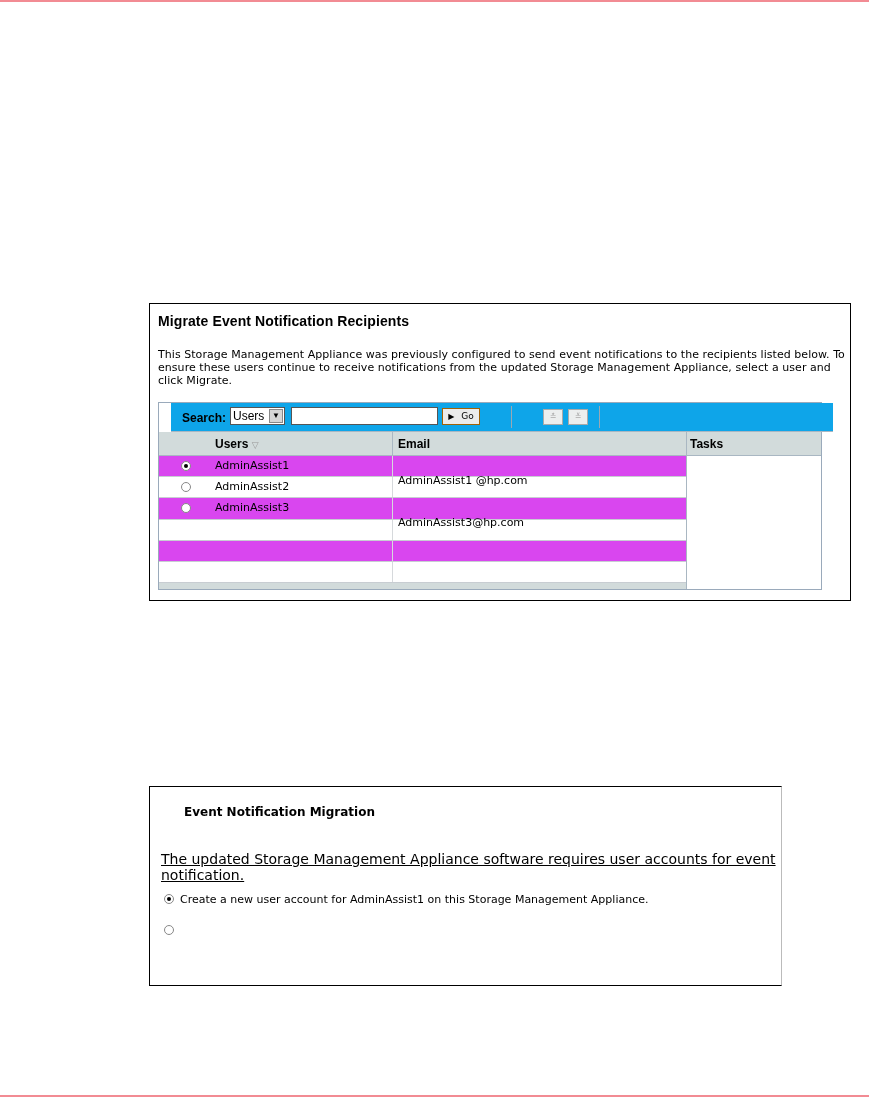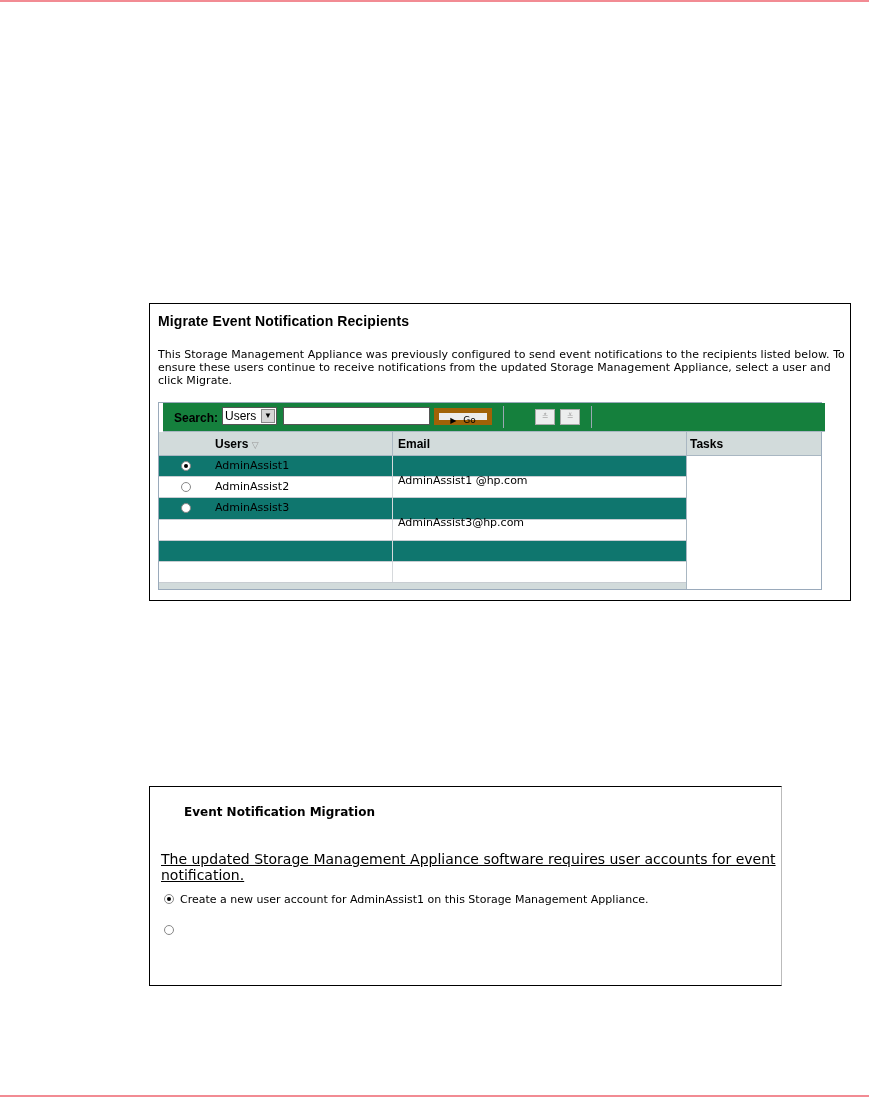--- a/index.html
+++ b/index.html
@@ -22,22 +22,22 @@
   }
   .p1-desc {
     position: absolute; left: 8px; top: 44px; width: 692px;
     font-size: 11px; line-height: 13px; letter-spacing: 0.05px;
   }
   .grid {
     position: absolute; left: 8px; top: 98px; width: 664px; height: 188px;
     border: 1px solid #9aaabb; box-sizing: border-box; background: #fff;
   }
   .toolbar {
-    position: absolute; left: 4px; top: 0; width: 662px; height: 29px;
-    background: #15803d; border-bottom: 1px solid #a9b7c2; box-sizing: border-box;
+    position: absolute; left: 12px; top: 0; width: 662px; height: 29px;
+    background: #0ea5e9; border-bottom: 1px solid #a9b7c2; box-sizing: border-box;
   }
   .search-label {
     position: absolute; left: 11px; top: 8px; font-family: "Liberation Sans", sans-serif;
     font-weight: bold; font-size: 12px;
   }
   .select {
     position: absolute; left: 59px; top: 4px; width: 55px; height: 18px;
     background: #fff; border: 1px solid #555; box-sizing: border-box;
     font-family: "Liberation Sans", sans-serif; font-size: 12px;
   }
@@ -45,43 +45,43 @@
   .select .btn {
     position: absolute; right: 1px; top: 1px; width: 14px; height: 14px;
     background: #d6d6d6; border: 1px solid #888; box-sizing: border-box;
     font-size: 8px; text-align: center; line-height: 12px;
   }
   .search-input {
     position: absolute; left: 120px; top: 4px; width: 147px; height: 18px;
     border: 1px solid #555; box-sizing: border-box; background: #fff;
   }
   .go-btn {
-    position: absolute; left: 271px; top: 5px; width: 58px; height: 17px;
-    background: #ececec; border: 5px solid #a16207; box-sizing: border-box;
+    position: absolute; left: 271px; top: 5px; width: 38px; height: 17px;
+    background: #ececec; border: 1px solid #a16207; box-sizing: border-box;
     font-size: 9px; text-align: center; line-height: 15px;
   }
   .go-btn .arr { font-size: 8px; margin-right: 7px; }
   .tb-sep { position: absolute; top: 3px; width: 1px; height: 22px; background: #9aa8b3; }
   .page-btn {
     position: absolute; top: 6px; width: 20px; height: 16px;
     background: #eceeee; border: 1px solid #aaa; box-sizing: border-box;
     font-size: 8px; color: #aaa; text-align: center; line-height: 14px;
   }
   .hdr {
     position: absolute; top: 29px; height: 24px; background: #d2dbdb;
     border-bottom: 1px solid #a9b7c2; box-sizing: border-box;
     font-family: "Liberation Sans", sans-serif; font-weight: bold; font-size: 12px;
   }
   .hdr span.t { position: absolute; top: 5px; }
   .col-div { position: absolute; width: 1px; background: #a9b7c2; }
   .row {
     position: absolute; left: 0; width: 527px; height: 21px;
     border-bottom: 1px solid #c8cdd2; box-sizing: border-box; font-size: 11px;
   }
-  .row.alt { background: #0f766e; }
+  .row.alt { background: #d946ef; }
   .row .radio {
     position: absolute; left: 22px; top: 5px; width: 10px; height: 10px;
     border-radius: 50%; border: 1px solid #888; box-sizing: border-box; background: #fff;
   }
   .row .radio.on::after {
     content: ""; position: absolute; left: 2px; top: 2px; width: 4px; height: 4px;
     border-radius: 50%; background: #000;
   }
   .row .user { position: absolute; left: 56px; top: 3px; }
   .row .email { position: absolute; left: 239px; top: 18px; }

